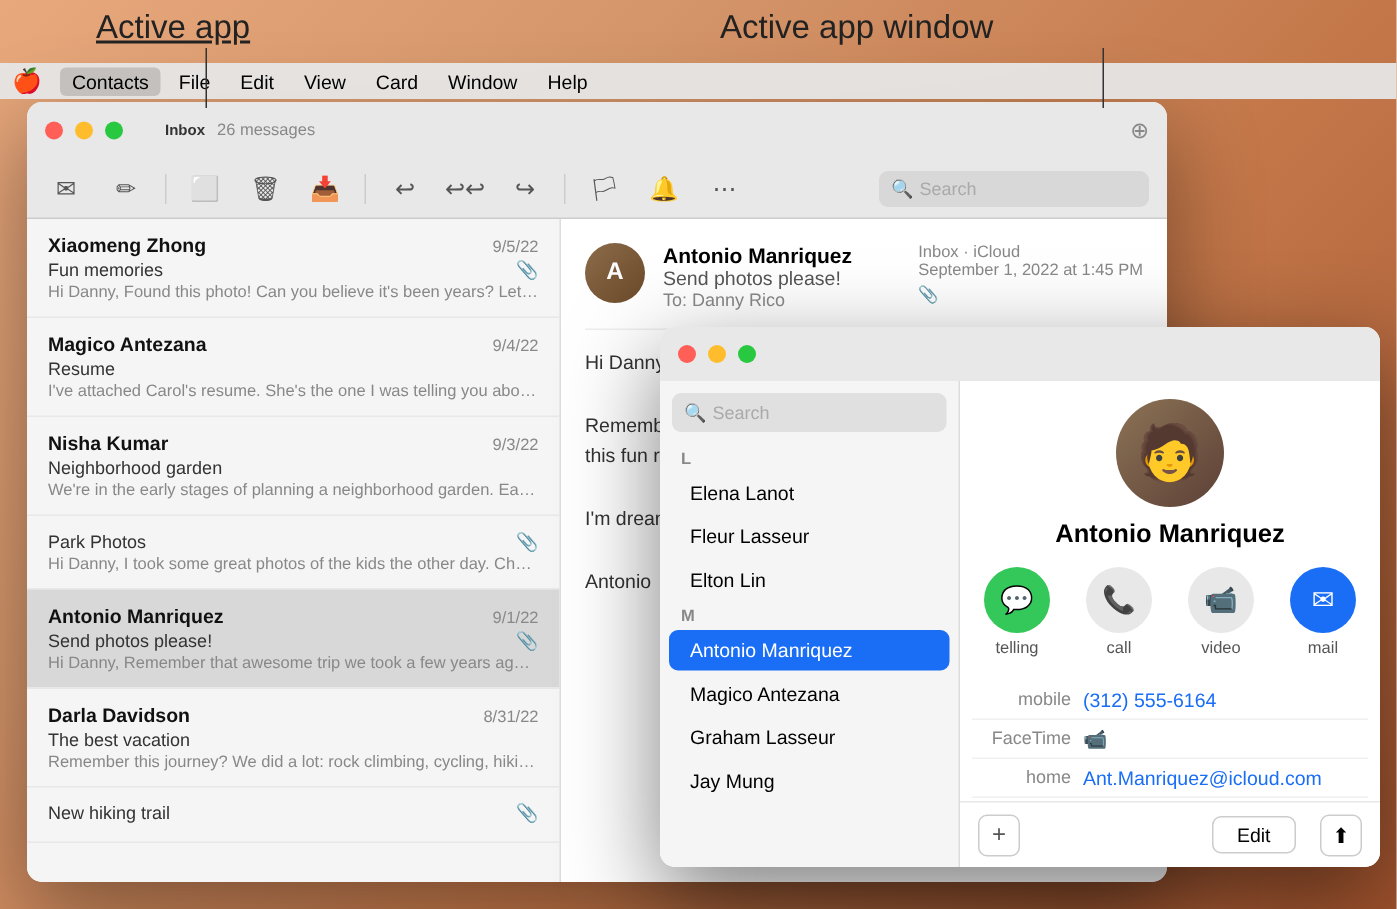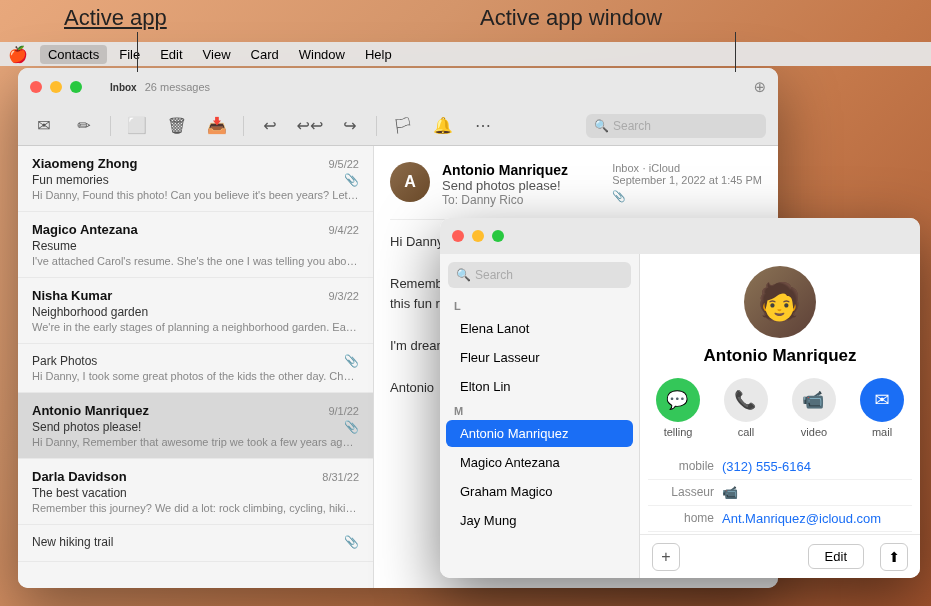--- a/index.html
+++ b/index.html
@@ -563,21 +563,21 @@
     </div>
 
     <div class="contacts-section-label">L</div>
     <div class="contact-list-item">Elena Lanot</div>
     <div class="contact-list-item">Fleur Lasseur</div>
     <div class="contact-list-item">Elton Lin</div>
 
     <div class="contacts-section-label">M</div>
     <div class="contact-list-item selected">Antonio Manriquez</div>
     <div class="contact-list-item">Magico Antezana</div>
-    <div class="contact-list-item">Graham Magico</div>
+    <div class="contact-list-item">Graham Lasseur</div>
     <div class="contact-list-item">Jay Mung</div>
   </div>
 
   <div style="flex:1; padding-top:40px; overflow-y:auto; position:relative; padding-bottom:44px;">
     <div style="text-align:center; padding-top:8px;">
 
       <div style="width:72px;height:72px;border-radius:50%;background:linear-gradient(135deg,#8B7355,#5D4037);display:flex;align-items:center;justify-content:center;margin:0 auto 8px;font-size:36px;">🧑</div>
       <div style="font-size:17px;font-weight:600;margin-bottom:12px;">Antonio Manriquez</div>
 
       <div class="contact-actions">
@@ -600,21 +600,21 @@
       </div>
     </div>
 
     <table class="contact-info-table" style="margin: 0 8px; width: calc(100% - 16px);">
       <tbody>
           <tr>
         <td class="info-label">mobile</td>
         <td class="info-value link">(312) 555-6164</td>
       </tr>
       <tr>
-        <td class="info-label">Lasseur</td>
+        <td class="info-label">FaceTime</td>
         <td class="info-value">📹</td>
       </tr>
       <tr>
         <td class="info-label">home</td>
         <td class="info-value link">Ant.Manriquez@icloud.com</td>
       </tr>
       <tr>
         <td class="info-label">birthday</td>
         <td class="info-value">March 29</td>
       </tr>

